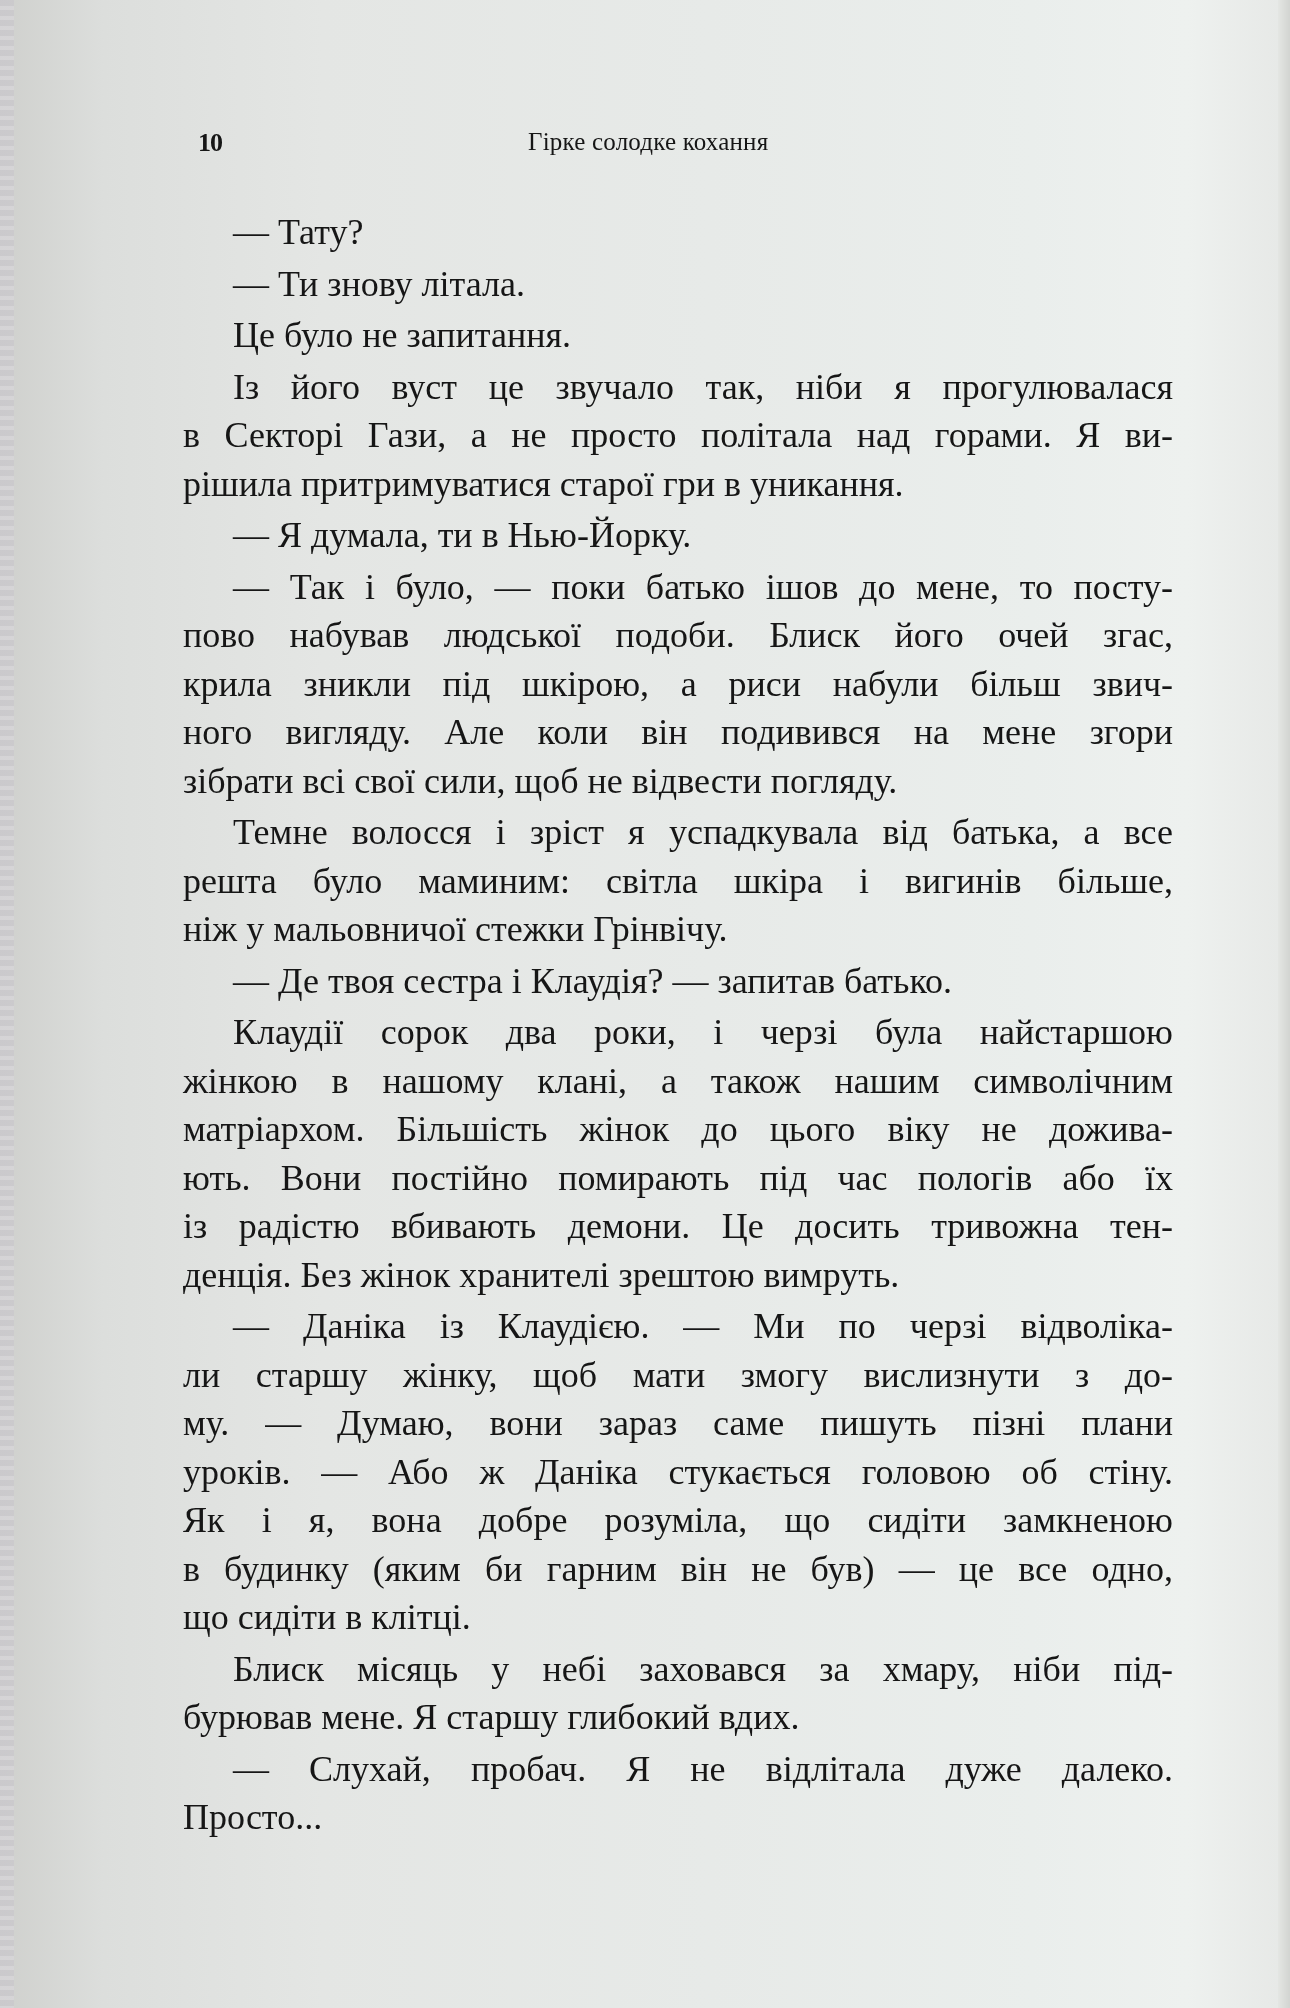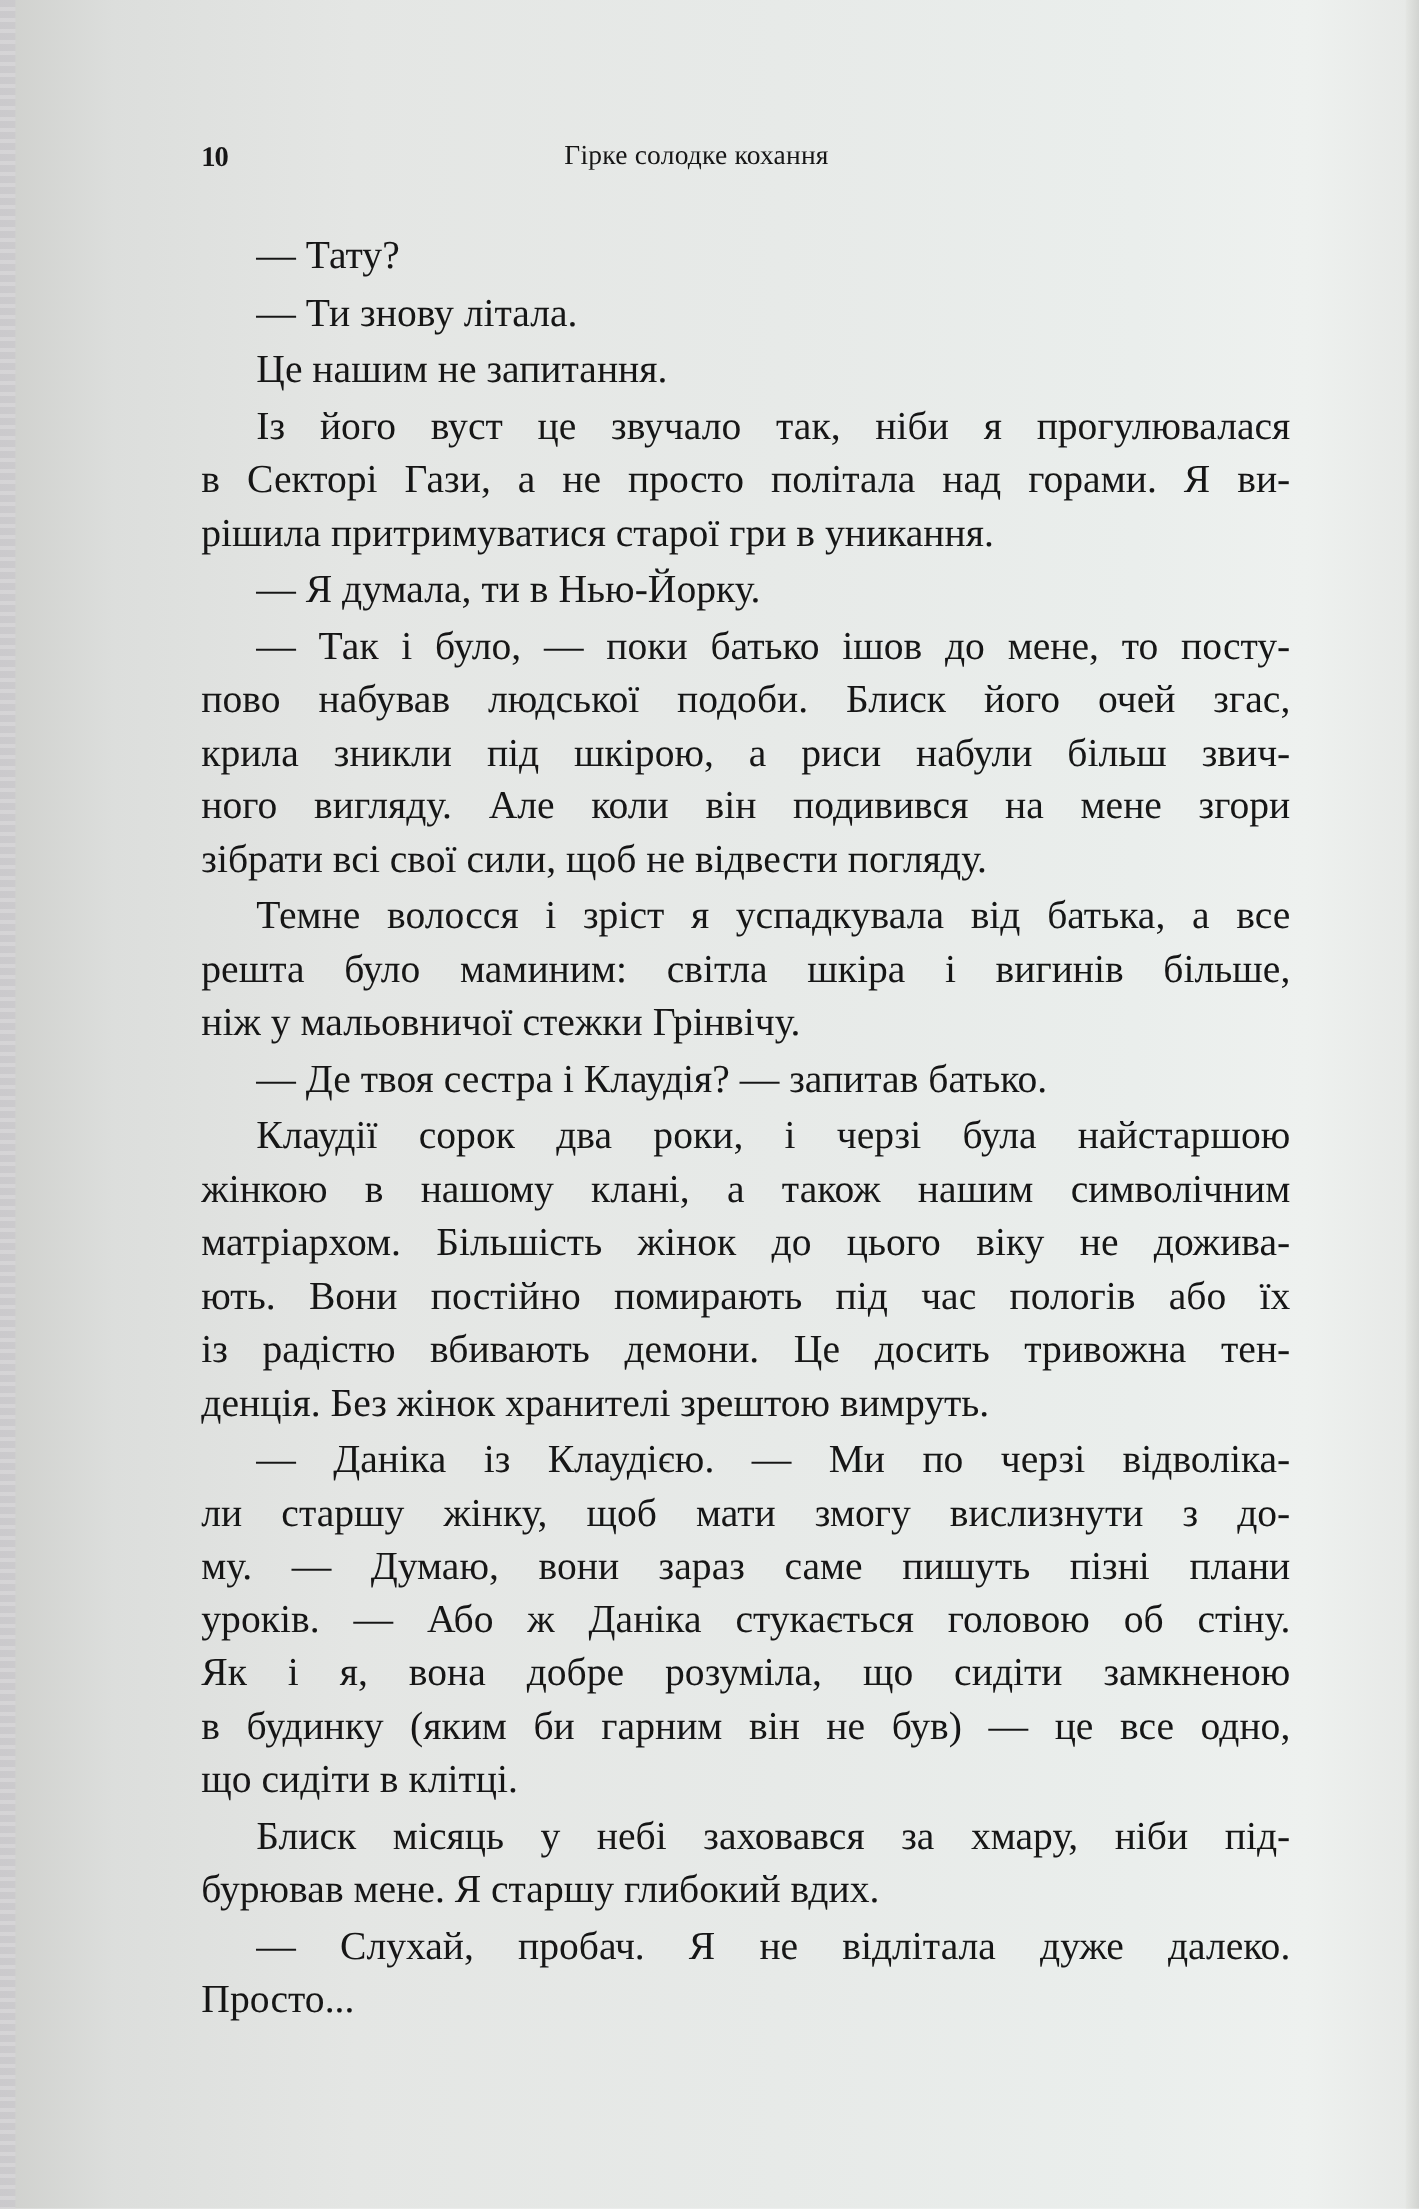--- a/index.html
+++ b/index.html
@@ -30,21 +30,21 @@
     }
     .page {
       position: absolute;
       left: 183px;
       top: 0;
       width: 990px;
     }
     .running-head {
       position: absolute;
       top: 128px;
-      left: 0;
+      left: 15px;
       width: 990px;
       height: 30px;
     }
     .page-number {
       position: absolute;
       left: 0;
       top: 0;
       font-size: 26px;
       font-weight: bold;
       letter-spacing: -1px;
@@ -91,21 +91,21 @@
   <div class="running-head">
     <span class="page-number">10</span>
     <span class="book-title">Гірке солодке кохання</span>
   </div>
 
   <div class="body-text" id="body-text">
       <div class="line indent" style="">— Тату?</div>
       <div class="para-gap"></div>
       <div class="line indent" style="">— Ти знову літала.</div>
       <div class="para-gap"></div>
-      <div class="line indent" style="">Це нашим не запитання.</div>
+      <div class="line indent" style="">Це було не запитання.</div>
       <div class="para-gap"></div>
       <div class="line indent justify" style="">Із його вуст це звучало так, ніби я прогулювалася</div>
       <div class="line justify" style="">в Секторі Гази, а не просто політала над горами. Я ви-</div>
       <div class="line" style="">рішила притримуватися старої гри в уникання.</div>
       <div class="para-gap"></div>
       <div class="line indent" style="">— Я думала, ти в Нью-Йорку.</div>
       <div class="para-gap"></div>
       <div class="line indent justify" style="">— Так і було, — поки батько ішов до мене, то посту-</div>
       <div class="line justify" style="">пово набував людської подоби. Блиск його очей згас,</div>
       <div class="line justify" style="">крила зникли під шкірою, а риси набули більш звич-</div>

